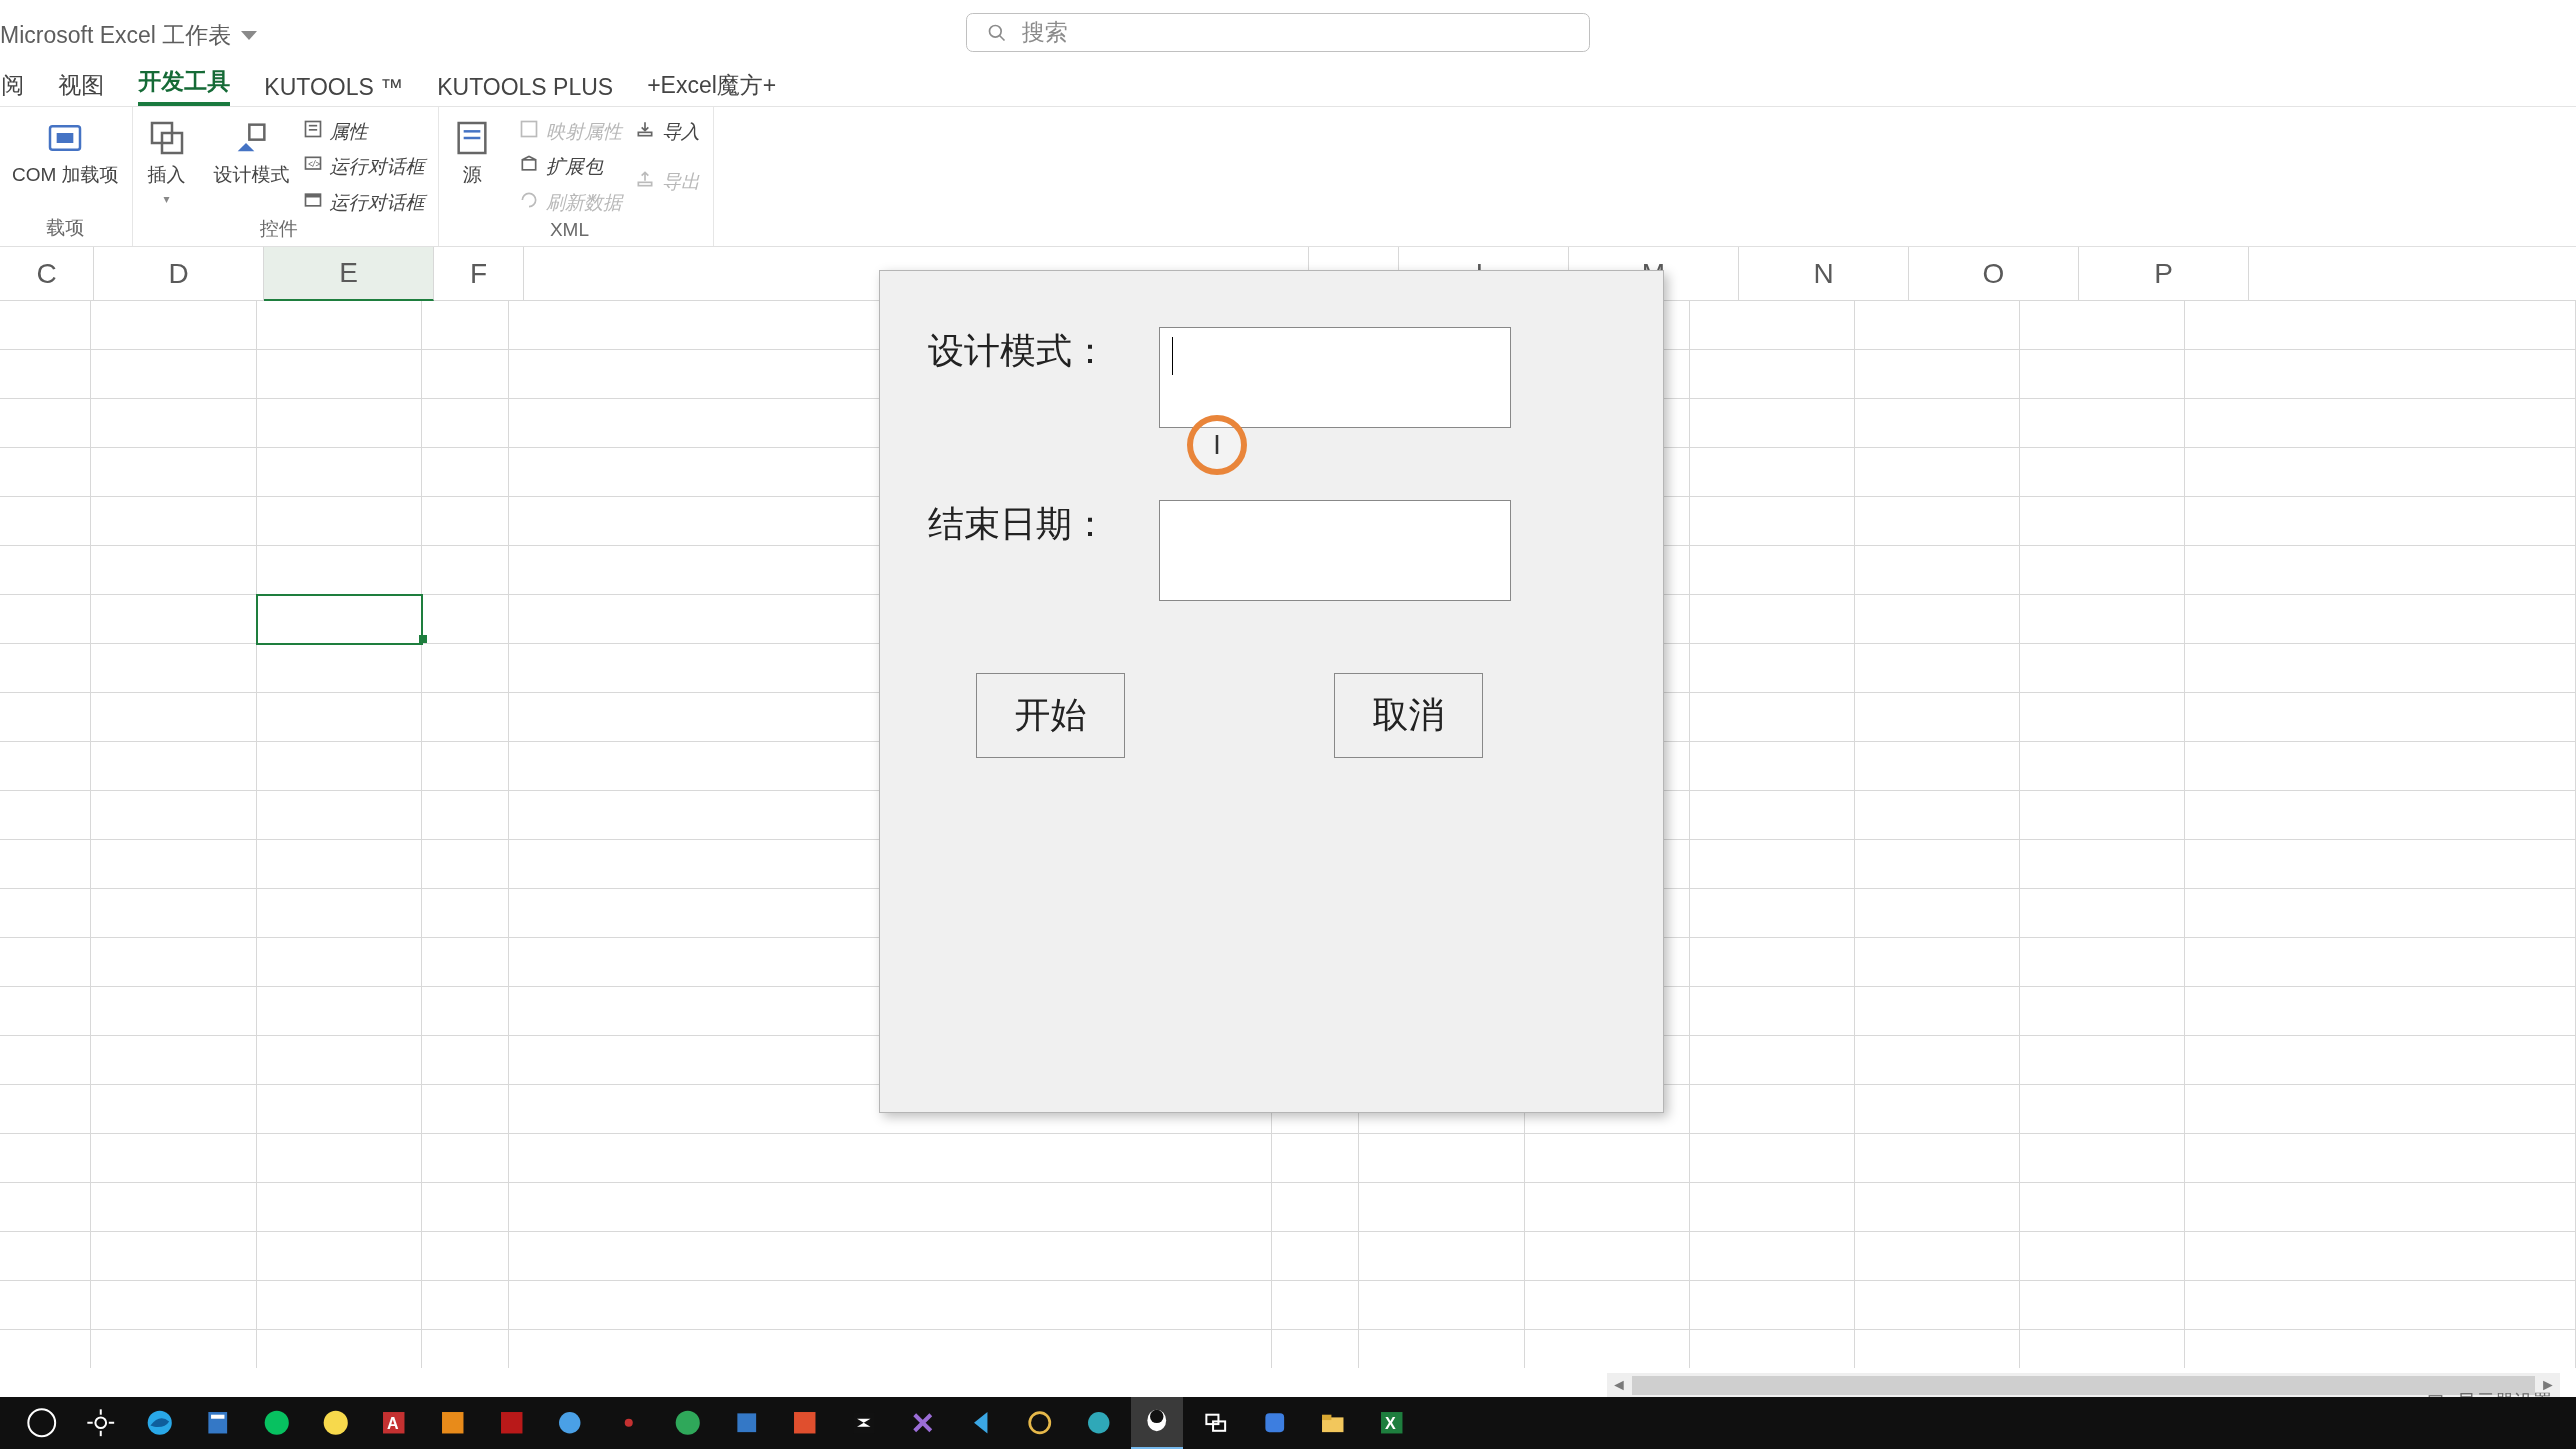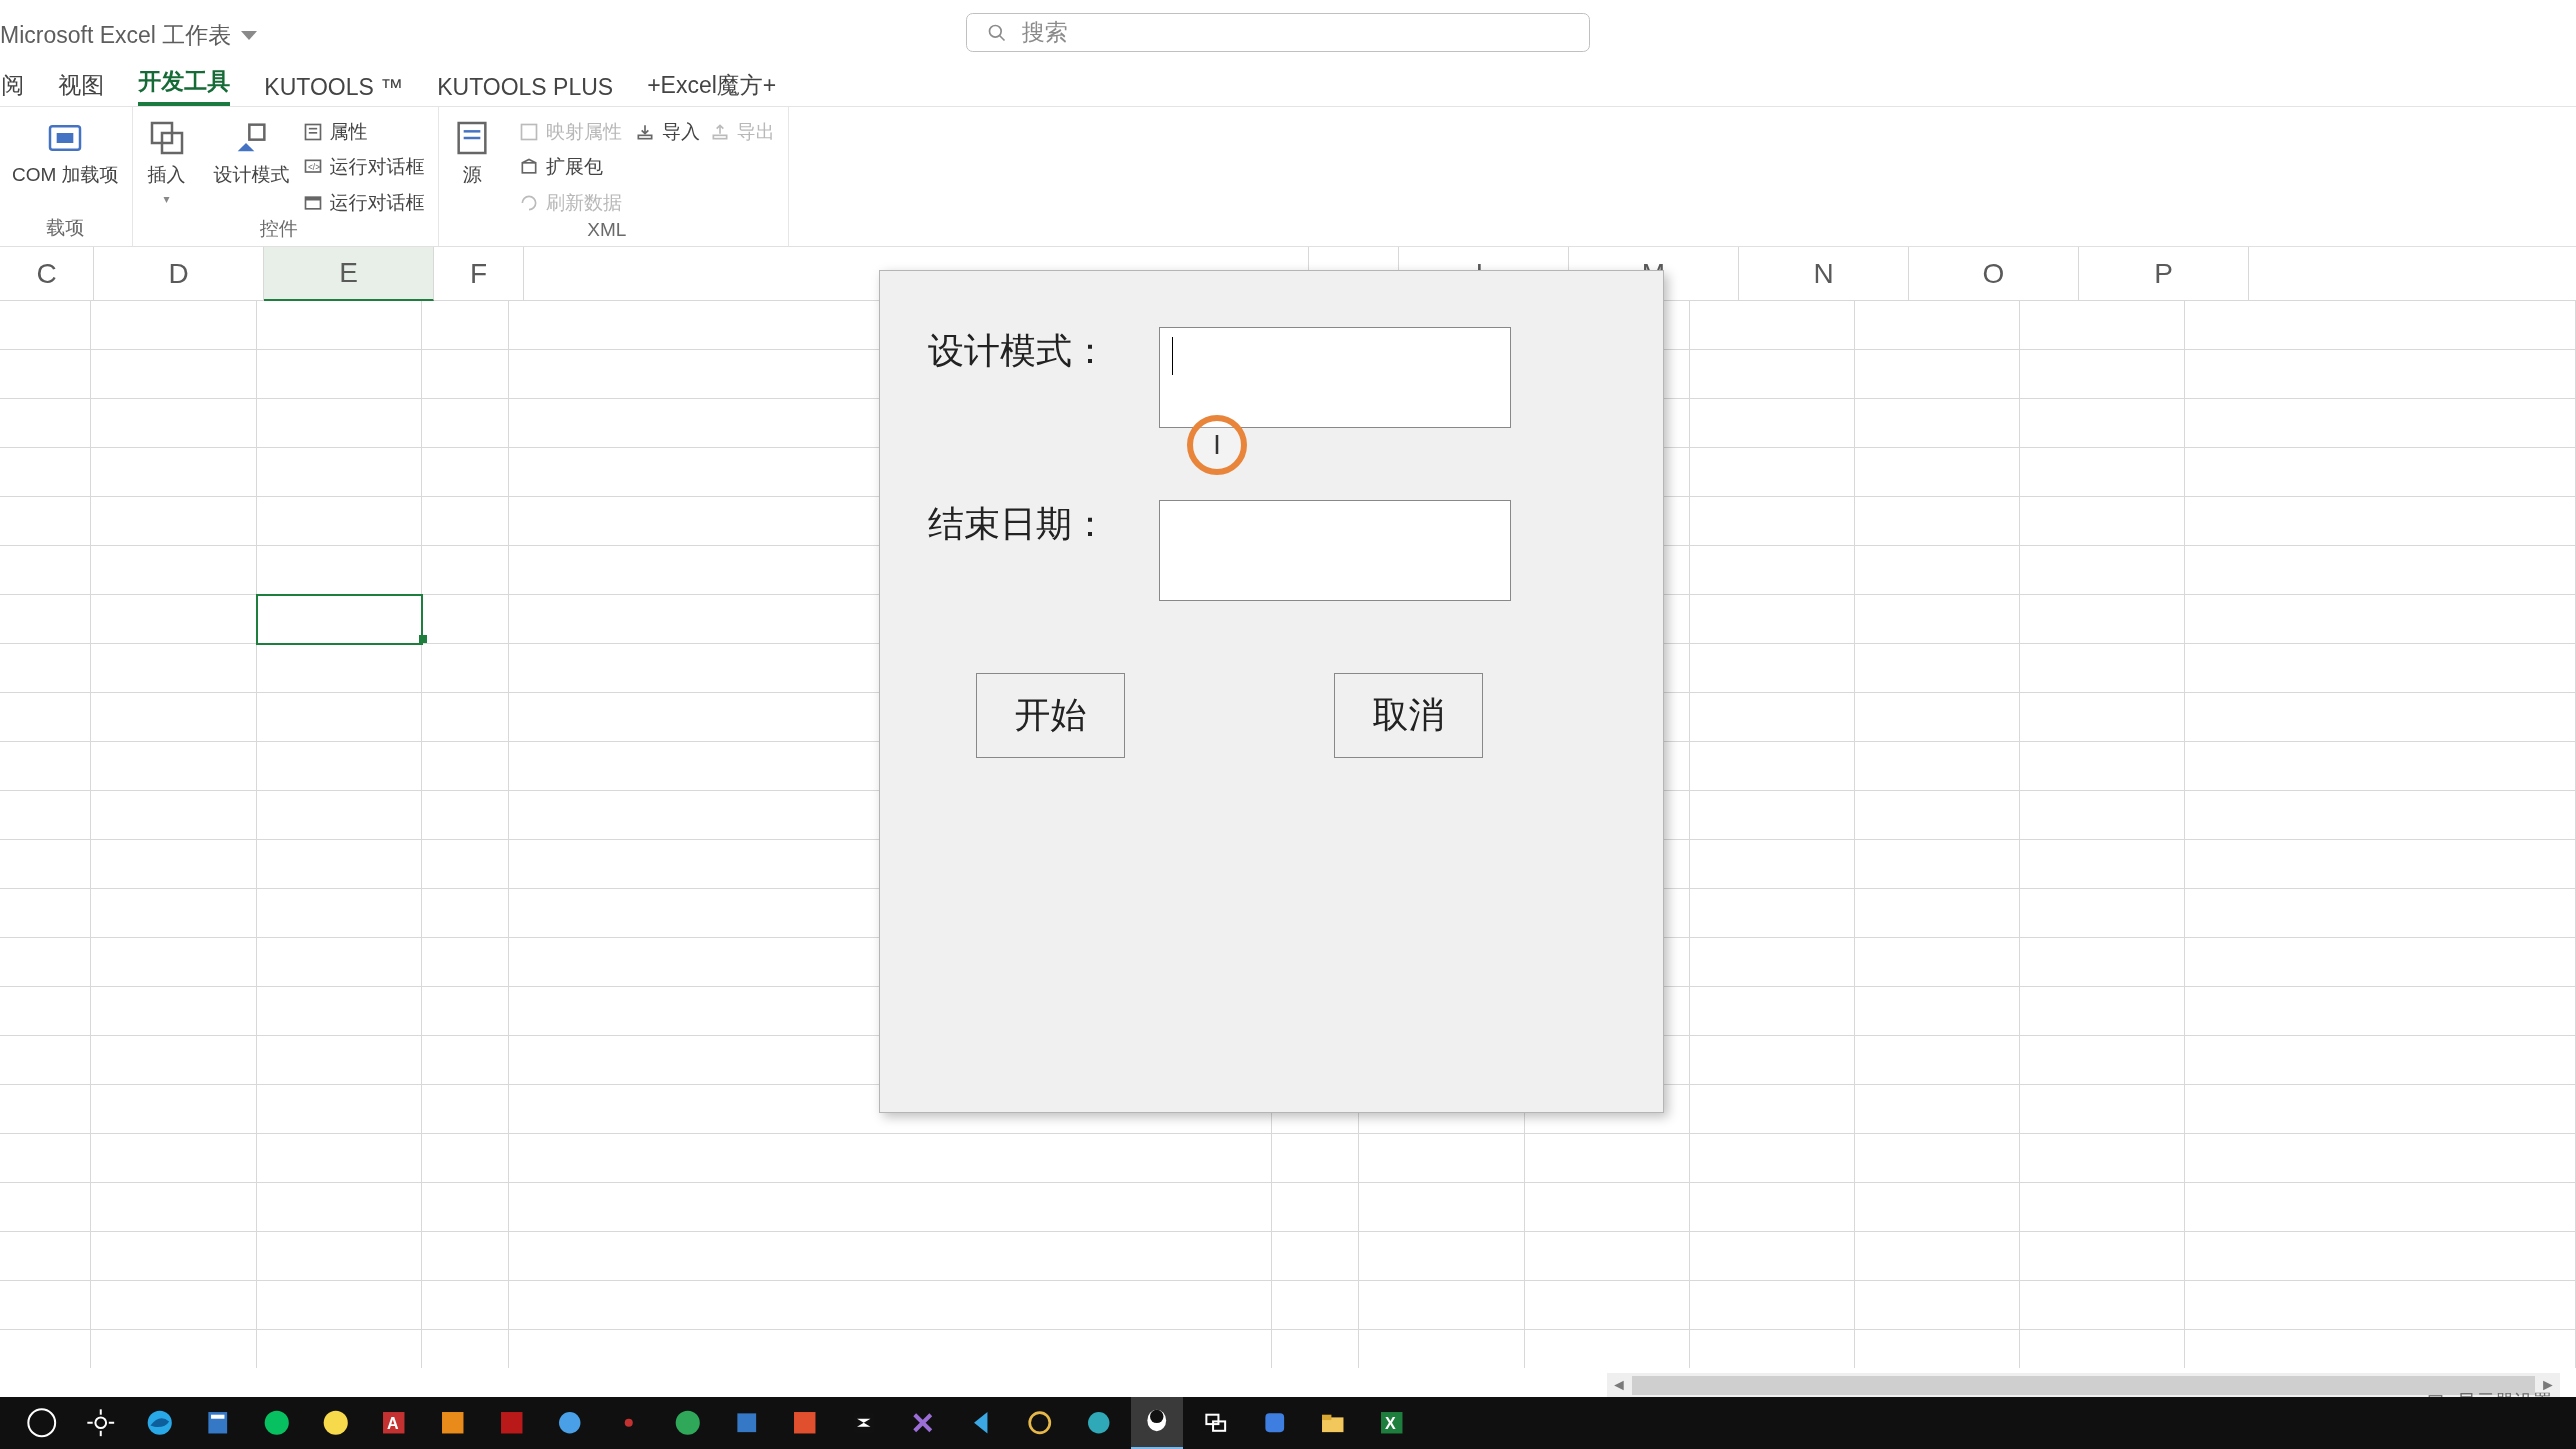--- a/index.html
+++ b/index.html
@@ -17,21 +17,21 @@
 .ribbon-tabs .tab { padding-bottom: 5.4px; cursor: pointer; }
 .ribbon-tabs .tab.active { color: #156a36; border-bottom: 4px solid #1a7a3f; font-weight: 600; }
 
 
 .ribbon { position: absolute; left: 0; top: 106px; width: 100%; height: 141px; background: #ffffff; border-top: 0.7px solid #e4e4e4; border-bottom: 1.3px solid #e0e0e0; display: flex; }
 .rgroup { height: 100%; border-right: 0.7px solid #e6e6e6; padding: 6.7px 13.4px 2.7px 0; display: flex; flex-direction: column; justify-content: space-between; }
 .rgroup .body { display: flex; align-items: flex-start; gap: 13.4px; }
 .rgroup .label { text-align: center; font-size: 19px; color: #6a6a6a; padding-bottom: 2.7px; }
 .bigbtn { display: flex; flex-direction: column; align-items: center; gap: 4px; font-size: 19px; color: #444; padding-top: 4px; min-width: 67px;}
 .bigbtn svg { width: 40px; height: 40px; }
-.smallrow { display: flex; align-items: center; gap: 6.7px; font-size: 19px; color: #444; white-space: nowrap; }
+.smallrow { display: flex; gap: 6.7px; font-size: 19px; color: #444; white-space: nowrap; font-style: italic; }
 .smallrow svg { width: 20px; height: 20px; }
 .smallrow.disabled { color: #b8b8b8; }
 
 
 .sheet { position: absolute; left: 0; top: 247px; width: 100%; bottom: 81px; overflow: hidden; background: #ffffff; }
 .colheaders { display: flex; height: 54px; }
 .colheaders .hdr { height: 54px; display: flex; align-items: center; justify-content: center; font-size: 28px; color: #5a5a5a; border-right: 0.7px solid #d8d8d8; border-bottom: 1.3px solid #d8d8d8; background: #ffffff; }
 .colheaders .hdr.selected { background: #e8efe9; border-bottom: 2px solid #1e7e3e; }
 .grid { position: absolute; left: 0; top: 54px; right: 0; bottom: 0; }
 .row { display: flex; height: 49px; }
@@ -181,21 +181,21 @@
             </svg>
             <span>扩展包</span>
           </div>
         <div class="smallrow disabled">
             <svg viewBox="0 0 24 24">
               <path d="M4 12 A8 8 0 1 1 12 20" fill="none" stroke="#bbb" stroke-width="2"></path>
             </svg>
             <span>刷新数据</span>
           </div>
       </div>
-      <div style="display:flex;flex-direction:row;gap:10px;padding-top:5.4px;">
+      <div style="display:flex;flex-direction:column;gap:24px;padding-top:5.4px;">
         <div class="smallrow">
             <svg viewBox="0 0 24 24">
               <path d="M12 4 v10 M8 10 l4 4 l4 -4" fill="none" stroke="#666" stroke-width="2"></path>
               <rect x="4" y="16" width="16" height="4" fill="none" stroke="#666" stroke-width="2"></rect>
             </svg>
             <span>导入</span>
           </div>
         <div class="smallrow disabled">
             <svg viewBox="0 0 24 24">
               <path d="M12 14 v-10 M8 8 l4 -4 l4 4" fill="none" stroke="#bbb" stroke-width="2"></path>

